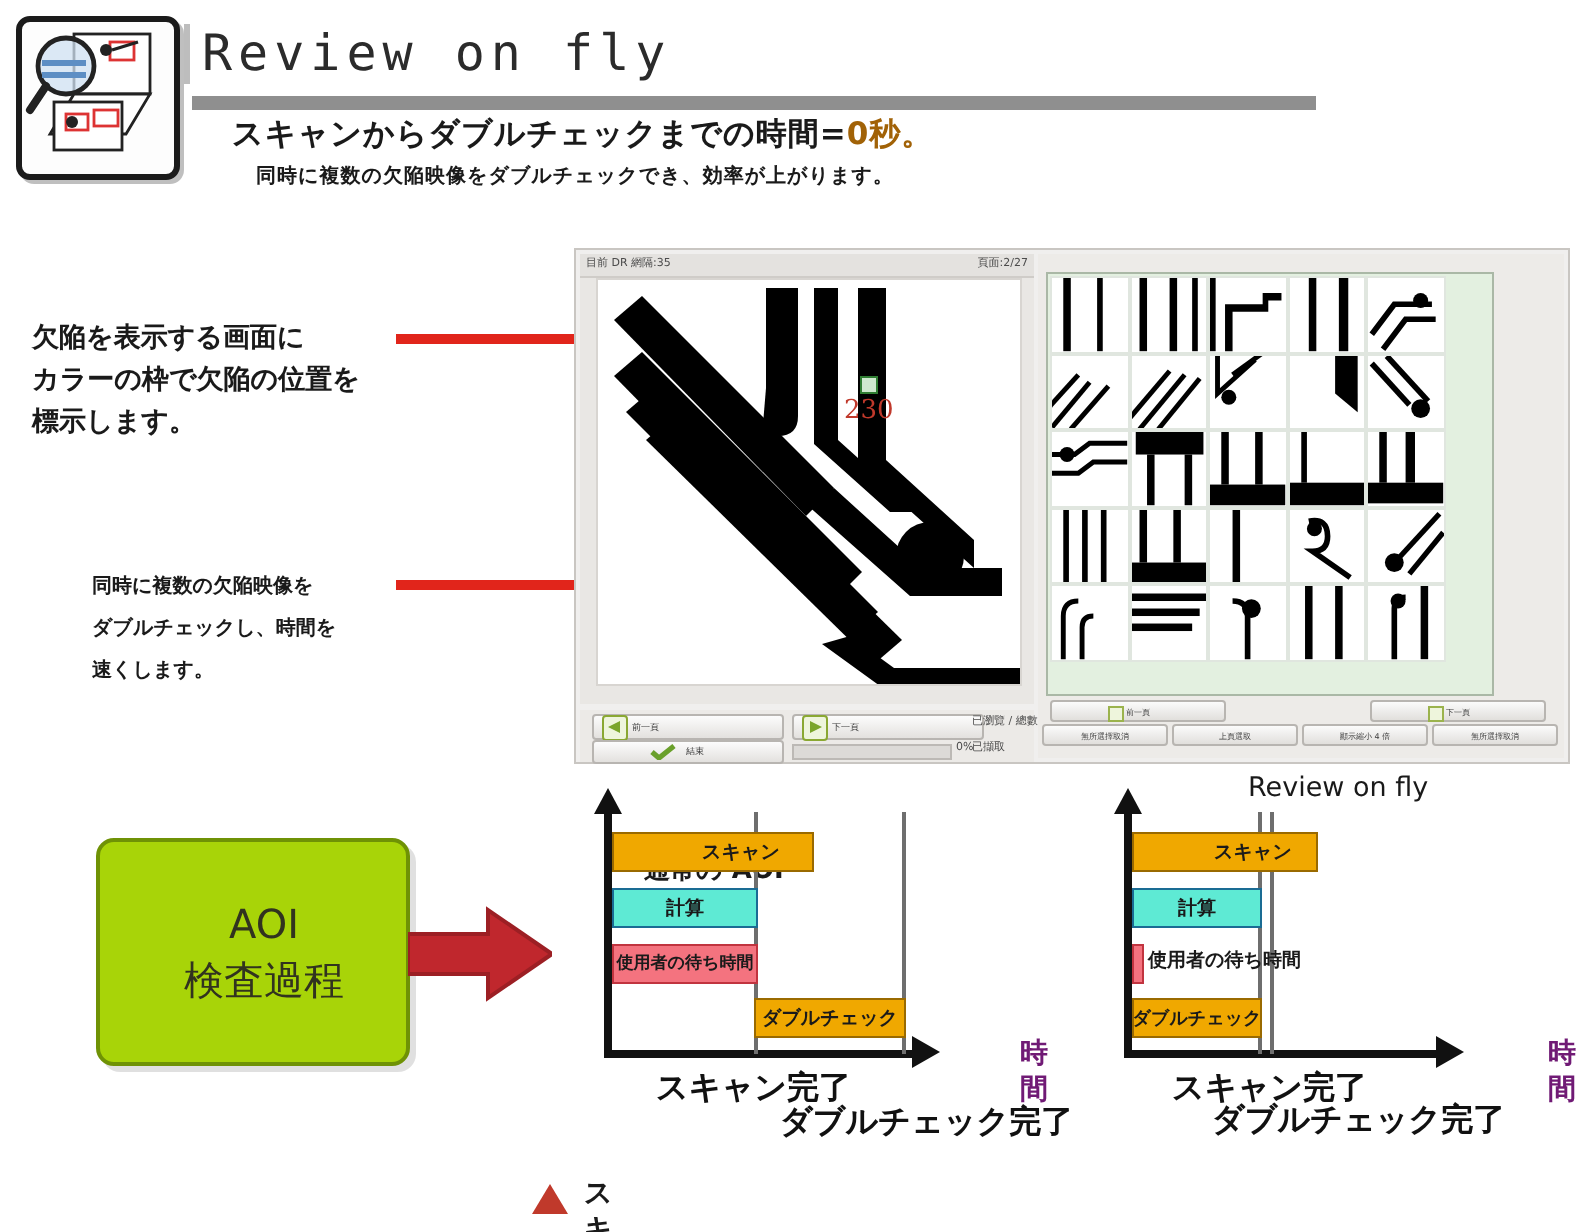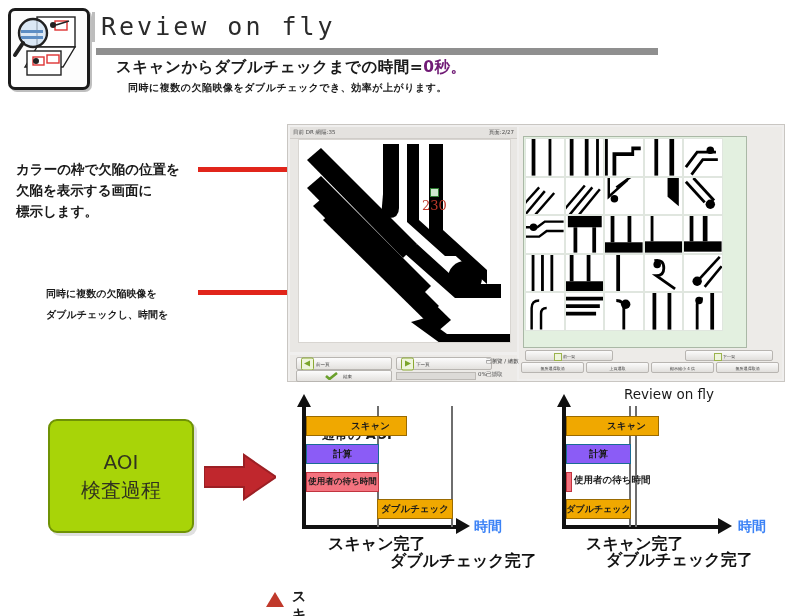--- a/index.html
+++ b/index.html
@@ -17,21 +17,21 @@
     box-shadow:2px 2px 0 rgba(0,0,0,.25);overflow:hidden;}
   #title-bar{left:92px;top:12px;width:586px;}
   #page-title{font-family:"DejaVu Sans Mono","Liberation Mono",monospace;
     font-size:25px;letter-spacing:3px;color:#2b2b2b;line-height:30px;
     padding-left:6px;border-left:3px solid #bdbdbd;}
   #title-rule{left:96px;top:48px;width:562px;height:7px;background:#8f8f8f;}
 
   .jp{font-family:"DejaVu Sans","Liberation Sans",sans-serif;font-weight:bold;}
   #sub-line-1{left:116px;top:57px;font-size:15.5px;letter-spacing:.5px;}
   #sub-line-2{left:128px;top:81px;font-size:10px;letter-spacing:.5px;}
-  .accent-red{color:#701a75;margin-top:48px;}
+  .accent-red{color:#a16207;margin-top:48px;}
 
   
   #callout-1{left:16px;top:159px;font-size:13.5px;line-height:21px;font-weight:bold;}
   #callout-2{left:46px;top:283px;font-size:10px;line-height:21px;font-weight:bold;}
 
   .arrow-red{height:0;}
   #arrow-1{left:198px;top:165px;width:118px;height:9px;}
   #arrow-2{left:198px;top:288px;width:345px;height:9px;}
   .arrow-shaft{position:absolute;left:0;top:2px;height:5px;background:#e1251b;}
   .arrow-head{position:absolute;top:-4px;width:0;height:0;
@@ -87,47 +87,47 @@
   .rbtn{position:absolute;background:linear-gradient(#fbfbfb,#e1dfdc);
     border:1px solid #b8b5b1;border-radius:2px;height:9px;}
   .rbtn .lbl{position:absolute;left:50%;transform:translate(-50%,-50%);top:50%;font-size:4px;color:#3a3a3a;}
   .sm-ico{position:absolute;left:28px;top:1.5px;width:6px;height:6px;
     border:1px solid #9bb34d;background:#eef5dc;}
 
   
   #aoi-box{left:48px;top:419px;width:142px;height:110px;background:#a8d408;
     border:2px solid #6f9205;border-radius:9px;
     display:flex;flex-direction:column;align-items:center;justify-content:center;
-    box-shadow:3px 3px 0 rgba(0,0,0,.12);}
+    box-shadow:3px 3px 0 rgba(0,0,0,.12);padding-left:11px;}
   #aoi-box .line{font-size:20px;color:#31331f;font-weight:normal;line-height:28px;
     font-family:"DejaVu Sans","Liberation Sans",sans-serif;}
 
   #big-arrow{left:204px;top:453px;width:72px;height:48px;}
 
   
   .chart{position:absolute;top:386px;height:200px;}
   #chart-left{left:288px;width:228px;}
   #chart-right{left:548px;width:240px;}
   .chart-title{position:absolute;top:0;font-size:13px;font-weight:bold;color:#1a1a1a;}
   #title-left{left:34px;margin-top:40px;}
   #title-right{left:76px;font-weight:normal;font-size:13.5px;}
 
   .axis-y{position:absolute;left:14px;top:20px;width:4px;height:123px;background:#111;}
   .axis-y-head{position:absolute;left:9px;top:8px;width:0;height:0;
     border-left:7px solid transparent;border-right:7px solid transparent;border-bottom:13px solid #111;}
   .axis-x{position:absolute;left:14px;top:139px;height:4px;background:#111;}
   .axis-x-head{position:absolute;top:132px;width:0;height:0;
     border-top:8px solid transparent;border-bottom:8px solid transparent;border-left:14px solid #111;}
-  .axis-label{position:absolute;font-size:14px;font-weight:bold;color:#3b82f6;}
+  .axis-label{position:absolute;font-size:14px;font-weight:bold;color:#701a75;margin-left:36px;}
 
   .vline{position:absolute;width:2px;background:#6e6e6e;}
   .bar{position:absolute;height:18px;display:flex;align-items:center;justify-content:center;
     font-size:9.5px;font-weight:bold;color:#1a1a1a;white-space:nowrap;}
   .bar-scan{background:#f0a800;border:1.5px solid #9a6a00;padding-left:28px;}
-  .bar-calc{background:#8b5cf6;border:1.5px solid #1a6c94;}
+  .bar-calc{background:#5eead4;border:1.5px solid #1a6c94;}
   .bar-wait{background:#f4737f;border:1.5px solid #c1343f;}
   .bar-dbl{background:#f0a800;border:1.5px solid #9a6a00;}
   .tick-label{position:absolute;font-size:16px;font-weight:bold;color:#111;white-space:nowrap;}
   .wait-text{position:absolute;font-size:9.5px;font-weight:bold;color:#1a1a1a;white-space:nowrap;}
 
   
   #footer-note{left:266px;top:588px;font-size:14px;font-weight:bold;letter-spacing:.8px;}
   #footer-tri{position:absolute;left:0;top:4px;width:0;height:0;
     border-left:9px solid transparent;border-right:9px solid transparent;
     border-bottom:15px solid #c0392b;}
@@ -158,28 +158,29 @@
   <div id="page-title">Review on fly</div>
 </div>
 <div class="abs" id="title-rule"></div>
 
 <div class="abs jp" id="sub-line-1">
   <span>スキャンからダブルチェックまでの時間=</span><span class="accent-red">0秒</span><span class="accent-red">。</span>
 </div>
 <div class="abs jp" id="sub-line-2">同時に複数の欠陥映像をダブルチェックでき、効率が上がります。</div>
 
 <div class="abs jp" id="callout-1">
+  <div>欠陥を表示する画面に</div>
   <div>カラーの枠で欠陥の位置を</div>
-  <div>欠陥を表示する画面に</div>
   <div>標示します。</div>
 </div>
 
 <div class="abs jp" id="callout-2">
   <div>同時に複数の欠陥映像を</div>
   <div>ダブルチェックし、時間を</div>
+  <div>速くします。</div>
 </div>
 
 <div class="abs arrow-red" id="arrow-1">
   <div class="arrow-shaft" style="width:104px"></div>
   <div class="arrow-head" style="left:104px"></div>
 </div>
 <div class="abs arrow-red" id="arrow-2">
   <div class="arrow-shaft" style="width:331px"></div>
   <div class="arrow-head" style="left:331px"></div>
 </div>

